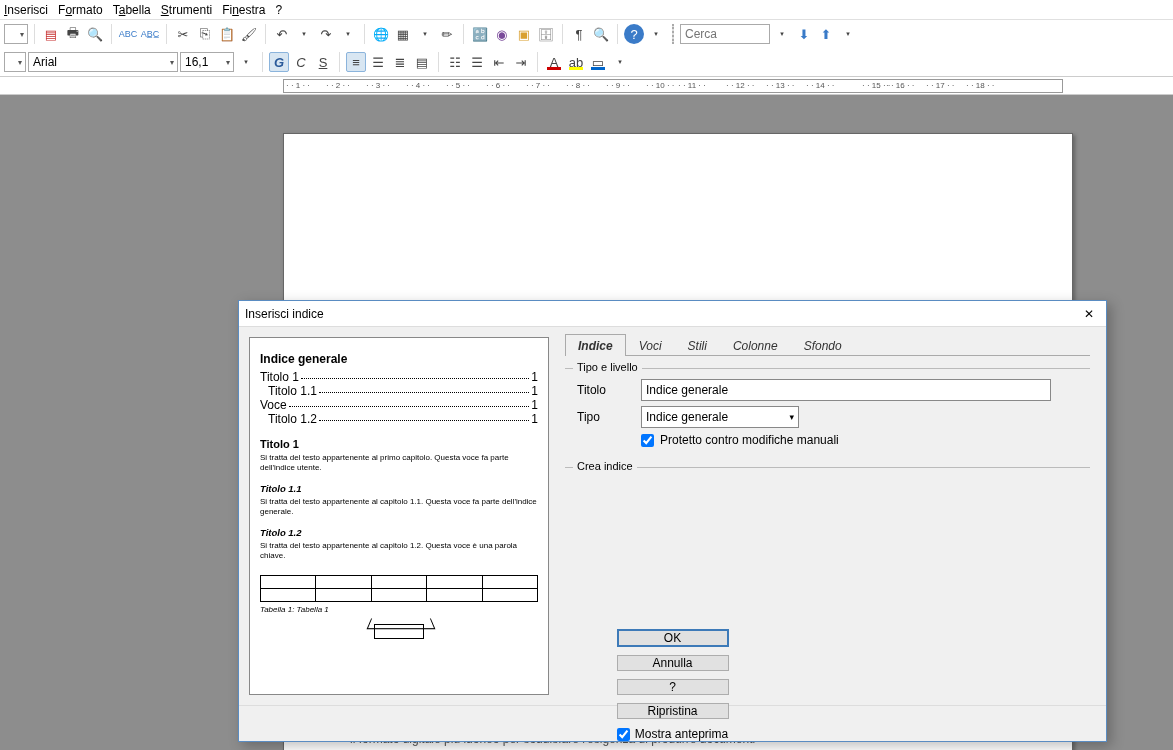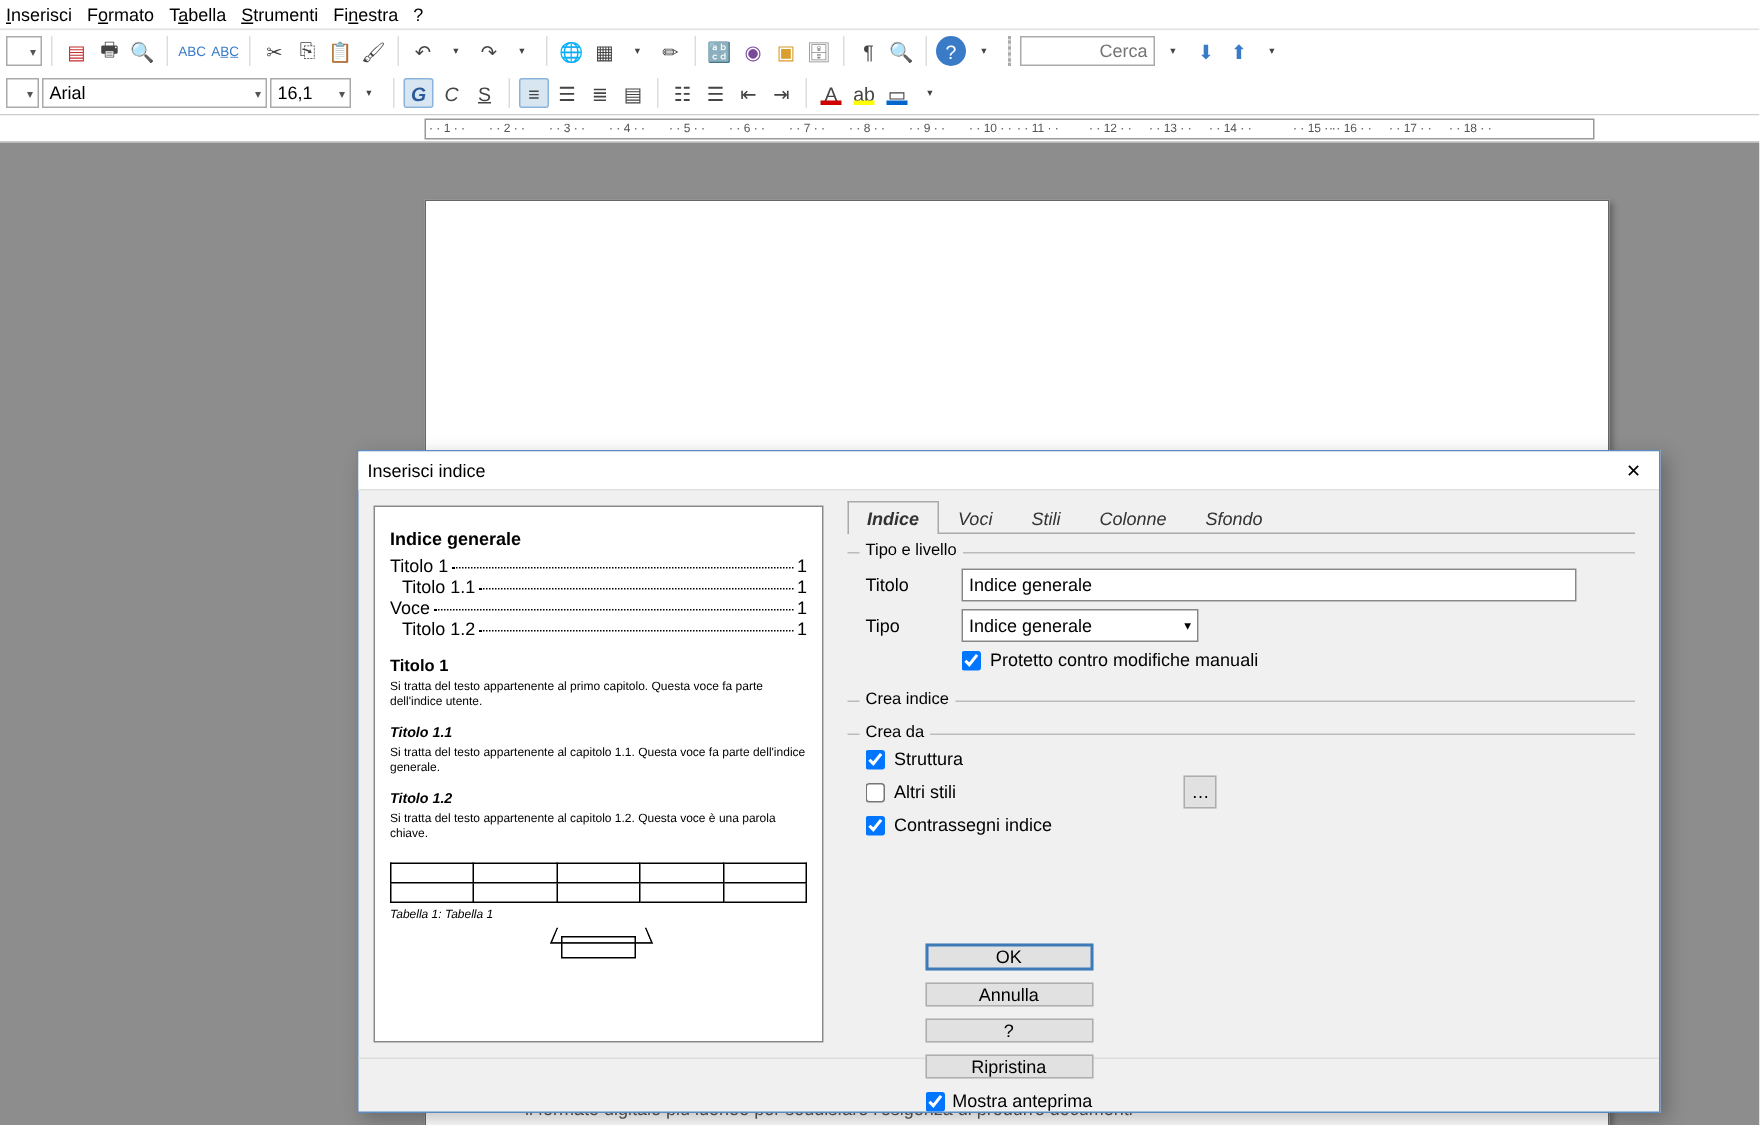--- a/index.html
+++ b/index.html
@@ -10,21 +10,21 @@
   .menubar .item u{text-decoration:underline;}
   
   .toolbars{background:#fff;border-bottom:1px solid #ccc;}
   .tbrow{display:flex;align-items:center;height:28px;padding:0 4px;gap:2px;}
   .tbrow .sep{width:1px;height:20px;background:#ddd;margin:0 4px;}
   .tbtn{width:20px;height:20px;display:flex;align-items:center;justify-content:center;border:1px solid transparent;border-radius:2px;font-size:13px;color:#444;}
   .tbtn.active{background:#d8e6f2;border-color:#8bb4dc;}
   .dd{border:1px solid #aaa;height:20px;background:#fff;display:flex;align-items:center;padding:0 14px 0 4px;position:relative;}
   .dd::after{content:"▾";position:absolute;right:3px;font-size:8px;color:#555;}
   .dd.small{width:24px;padding:0 14px 0 0;}
-  .search{border:1px solid #aaa;width:90px;height:20px;padding:0 4px;color:#888;text-align:right;}
+  .search{border:1px solid #aaa;width:90px;height:20px;padding:0 4px;color:#888;}
   
   .ruler-wrap{height:18px;background:#fff;border-bottom:1px solid #ccc;display:flex;align-items:center;padding-left:283px;}
   .ruler{height:14px;background:#fff;border:1px solid #999;display:flex;align-items:center;flex:1;font-size:8px;color:#555;position:relative;max-width:780px;}
   .ruler .rnum{position:absolute;top:1px;font-size:8px;}
   
   .workspace{background:#8d8d8d;position:relative;height:660px;}
   .page{position:absolute;left:283px;top:38px;width:790px;height:620px;background:#fff;border:1px solid #666;box-shadow:2px 2px 4px rgba(0,0,0,0.3);}
   
   .dialog{position:absolute;left:238px;top:205px;width:869px;height:442px;background:#f0f0f0;border:1px solid #5a8cc2;box-shadow:4px 4px 12px rgba(0,0,0,.25);}
   .dlg-title{height:26px;background:#fff;display:flex;align-items:center;justify-content:space-between;padding:0 6px;border-bottom:1px solid #ddd;}
@@ -278,38 +278,20 @@
             <input type="checkbox" checked="" style="">
             <span>Protetto contro modifiche manuali</span>
           </div>
         </div>
 
         <div class="group">
           <div class="line"></div>
           <span class="legend">Crea indice</span>
         </div>
 
-        <div class="group">
-          <div class="line"></div>
-          <span class="legend">Crea da</span>
-          <div class="chk">
-            <input type="checkbox" checked="" style="">
-            <span>Struttura</span>
-          </div>
-          <div class="chk" style="align-items:center">
-            <input type="checkbox" style="">
-            <span>Altri stili</span>
-            <div style="flex:0 0 140px"></div>
-            <div class="ellipsis-btn">…</div>
-          </div>
-          <div class="chk">
-            <input type="checkbox" checked="" style="">
-            <span>Contrassegni indice</span>
-          </div>
-        </div>
       </div>
     </div>
     <div class="dlg-buttons">
       <div class="btn primary">OK</div>
       <div class="btn">Annulla</div>
       <div class="btn">?</div>
       <div class="btn">Ripristina</div>
       <div class="show-preview">
         <input type="checkbox" checked="" style="">
         <span>Mostra anteprima</span>

